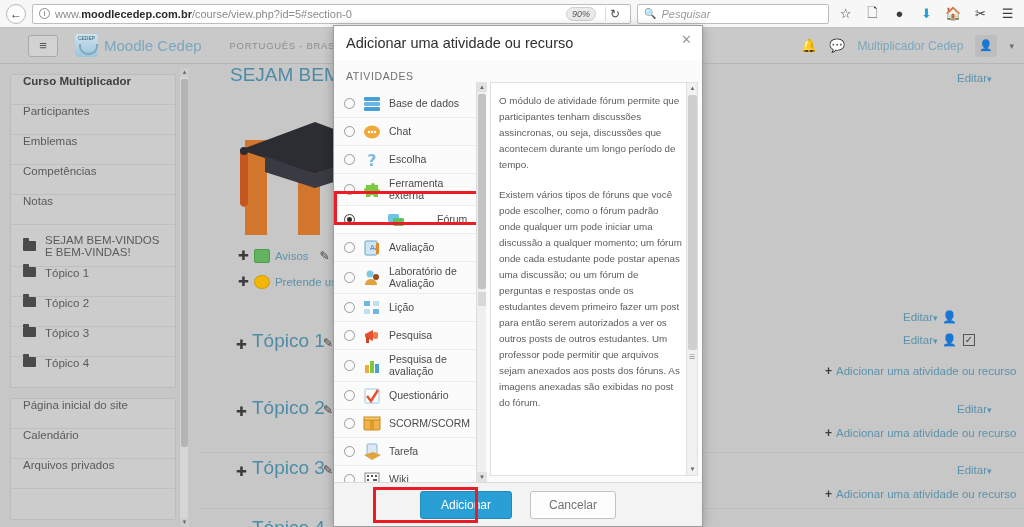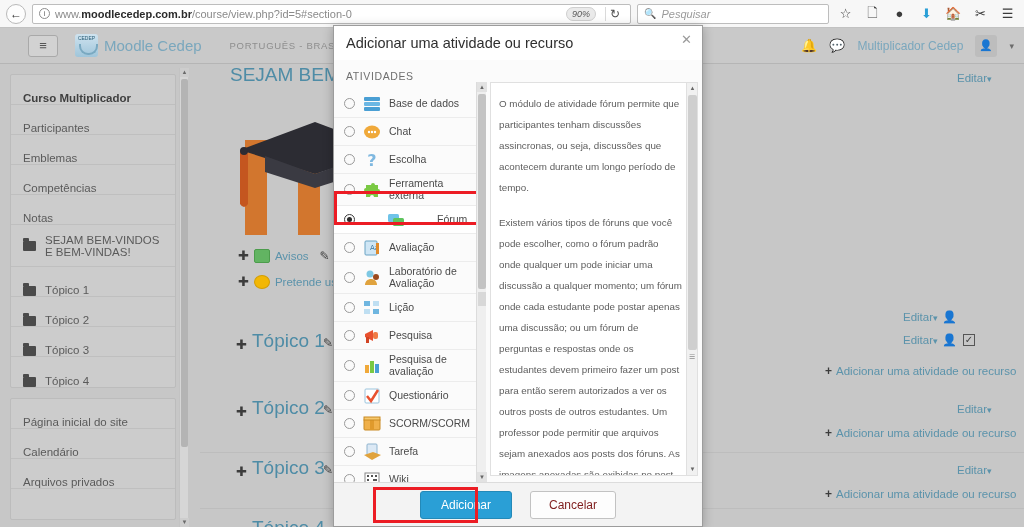--- a/index.html
+++ b/index.html
@@ -82,21 +82,21 @@
   }
   #user-caret{ font-size:9px; color:#6c6c6c; }
 
   
   #course-drawer{
     position:absolute; left:10px; top:74px; width:166px;
     display:flex; flex-direction:column; gap:10px;
   }
   .nav-block{ border:1px solid #bcbcbc; background:#cccccc; border-radius:2px; }
   .nav-item{
-    height:30px; display:flex; align-items:flex-end; padding:0 12px;
+    height:30px; display:flex; align-items:flex-start; padding:0 12px;
     font-size:11.5px; color:#5a5a5a; border-bottom:1px solid #bfbfbf;
   }
   .nav-item:last-child{ border-bottom:none; }
   .nav-item.strong{ color:#3f3f3f; font-weight:bold; }
   .nav-item.two-line{ height:42px; align-items:center; line-height:12px; }
   .nav-item .folder{
     width:13px;height:10px;background:#4a4a4a;border-radius:1px;
     margin-right:9px; position:relative; flex:0 0 auto;
   }
   .nav-item .folder:before{
@@ -197,21 +197,21 @@
   #act-thumb{ position:absolute; left:1px; top:12px; width:8px; height:195px;
     background:#c3c3c3; border-radius:2px; }
   #act-thumb2{ position:absolute; left:1px; top:210px; width:8px; height:14px;
     background:#d8d8d8; }
 
   
   #desc-col{ flex:1 1 auto; position:relative; background:#fff;
     border:1px solid #e0e0e0; margin:22px 0 6px 4px; min-width:0; }
   #desc-text{
     position:absolute; inset:0 14px 0 8px; overflow:hidden;
-    padding:10px 0 0 0; font-size:9.8px; color:#5d5d5d; line-height:21px;
+    padding:10px 0 0 0; font-size:9.8px; color:#5d5d5d; line-height:16px;
   }
   #desc-text p{ margin:0 0 14px 0; }
   #desc-scroll{
     position:absolute; right:0; top:0; bottom:0; width:11px;
     background:#f1f1f1; border-left:1px solid #e0e0e0;
   }
   #desc-scroll .arw{ width:11px;height:11px;text-align:center;line-height:11px;
     font-size:6px;color:#666; }
   #desc-scroll .arw.bot{ position:absolute; bottom:0; left:0; }
   #desc-thumb{ position:absolute; left:1px; top:12px; width:9px; height:255px;
@@ -221,21 +221,21 @@
   #modal-footer{
     height:44px; background:#f3f3f3; border-top:1px solid #dcdcdc;
     display:flex; align-items:center; justify-content:center; gap:18px;
     flex:0 0 auto; position:relative;
   }
   #btn-add{
     background:#2a9fd6; color:#fff; font-size:12px;
     border:1px solid #2389b8; border-radius:3px; padding:6px 20px;
   }
   #btn-cancel{
-    background:#fdfdfd; color:#7f1d1d; font-size:12px;
+    background:#fdfdfd; color:#737373; font-size:12px;
     border:1px solid #c2c2c2; border-radius:3px; padding:6px 18px;
   }
   #add-highlight{
     position:absolute; left:39px; top:4px; width:105px; height:36px;
     border:3px solid #ec1c24; pointer-events:none;
   }
 </style>
 </head>
 <body>
 

